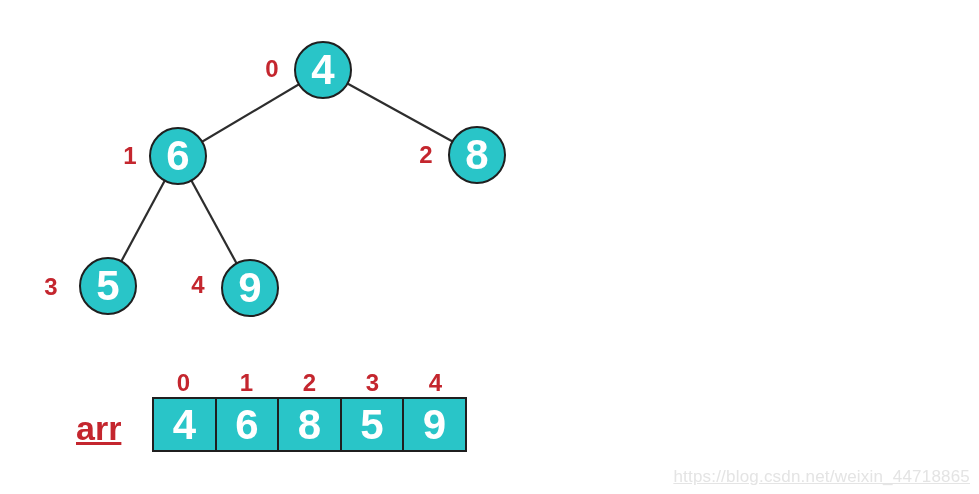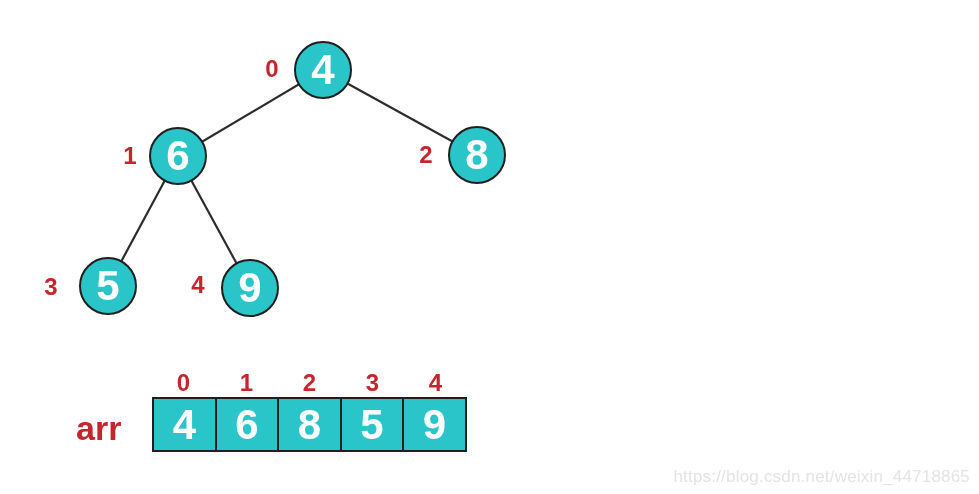--- a/index.html
+++ b/index.html
@@ -49,20 +49,21 @@
     line-height: 24px;
   }
   .arr-label {
     position: absolute;
     left: 76px;
     top: 411px;
     color: var(--index-red, #c4262e);
     font-size: 34px;
     font-weight: bold;
     line-height: 1;
+    text-decoration: underline;
   }
   .arr-indices {
     position: absolute;
     left: 152px;
     top: 371px;
     display: flex;
   }
   .arr-indices span {
     width: 63px;
     text-align: center;
@@ -95,20 +96,21 @@
     margin-left: -2.5px;
   }
   .watermark {
     position: absolute;
     right: 9px;
     bottom: 9px;
     color: var(--watermark, #e4e4e4);
     font-size: 17px;
     line-height: 1;
     letter-spacing: 0.2px;
+    text-decoration: underline;
   }
 </style>
 </head>
 <body>
 
 <div class="canvas">
 
   <svg class="edges" viewBox="0 0 979 494" xmlns="http://www.w3.org/2000/svg">
     <line x1="323" y1="70" x2="178" y2="156" stroke="#2d2d2d" stroke-width="2.2"></line>
     <line x1="323" y1="70" x2="477" y2="155" stroke="#2d2d2d" stroke-width="2.2"></line>

